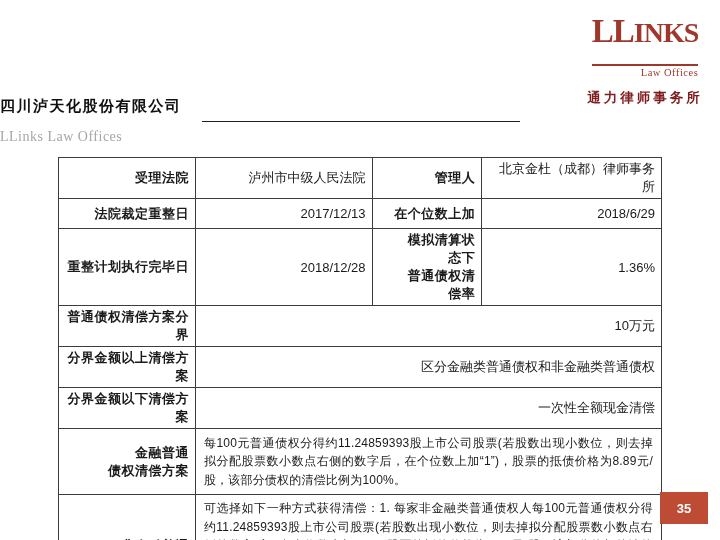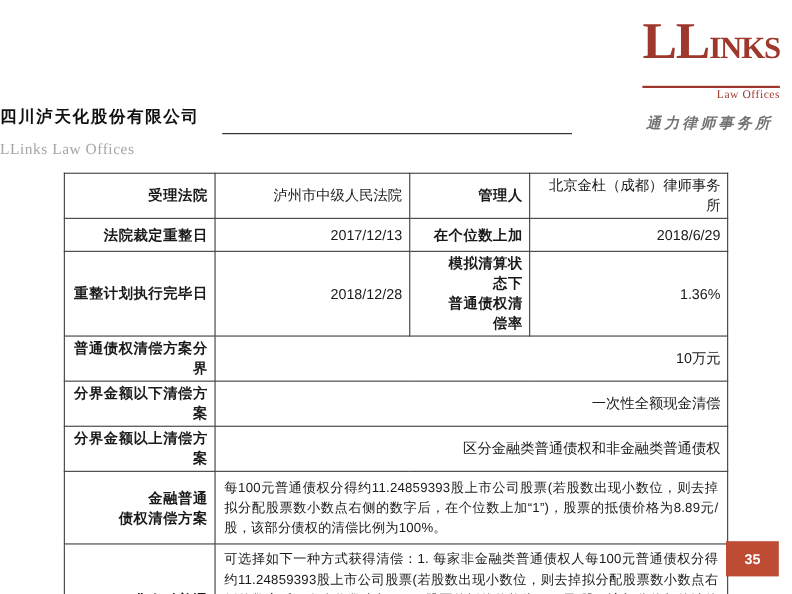--- a/index.html
+++ b/index.html
@@ -8,26 +8,26 @@
     font-family:"Liberation Sans","DejaVu Sans",sans-serif;
     -webkit-font-smoothing:antialiased;
   }
   .page{position:absolute;inset:0;background:#ffffff;overflow:hidden;}
 
   
   .logo{position:absolute;top:16px;right:14px;width:122px;text-align:center;color:#9e372c;}
   .logo-top{display:inline-block;text-align:right;}
   .logo-name{font-family:"Liberation Serif","DejaVu Serif",serif;font-weight:700;
     font-size:28px;line-height:0.95;letter-spacing:-1px;white-space:nowrap;}
-  .logo-ll{font-size:47px;font-family:Liberation Serif, serif;}
+  .logo-ll{font-size:33px;font-family:Liberation Serif, serif;}
   .logo-sub{display:block;border-top:2px solid #9e372c;margin-top:17px;
     font-family:"Liberation Serif","DejaVu Serif",serif;font-size:10.5px;
     text-align:right;padding-top:1px;letter-spacing:0.5px;}
   .logo-cn{margin-top:9px;font-family:"Liberation Serif","DejaVu Serif",serif;
-    font-size:13.5px;letter-spacing:3px;color:#737373;font-weight:700;font-style:italic;white-space:nowrap;}
+    font-size:13.5px;letter-spacing:3px;color:#7f1d1d;font-weight:700;white-space:nowrap;}
 
   
   .title{position:absolute;top:97px;left:0;width:100%;
     font-size:15px;font-weight:700;color:#101010;letter-spacing:1.5px;}
   .title-rule{position:absolute;top:121px;left:202px;width:318px;height:0;
     border-top:1.5px solid #1d1d1d;}
   .subtitle{position:absolute;top:129px;left:0;width:100%;text-align:left;
     font-size:14px;color:#a6a6a6;font-family:"Liberation Serif","DejaVu Serif",serif;
     letter-spacing:0.5px;}
 
@@ -88,26 +88,26 @@
       <td>2018/12/28</td>
       <td class="lbl pre">模拟清算状态下
 普通债权清偿率</td>
       <td>1.36%</td>
     </tr>
     <tr style="height:28px">
       <td class="lbl">普通债权清偿方案分界</td>
       <td colspan="3">10万元</td>
     </tr>
     <tr style="height:28px">
+      <td class="lbl">分界金额以上清偿方案</td>
+      <td colspan="3">区分金融类普通债权和非金融类普通债权</td>
+    </tr>
+    <tr style="height:28px">
       <td class="lbl">分界金额以下清偿方案</td>
       <td colspan="3">一次性全额现金清偿</td>
-    </tr>
-    <tr style="height:28px">
-      <td class="lbl">分界金额以上清偿方案</td>
-      <td colspan="3">区分金融类普通债权和非金融类普通债权</td>
     </tr>
     <tr style="height:66px">
       <td class="lbl pre">金融普通
 债权清偿方案</td>
       <td colspan="3" class="long">每100元普通债权分得约11.24859393股上市公司股票(若股数出现小数位，则去掉拟分配股票数小数点右侧的数字后，在个位数上加“1”)，股票的抵债价格为8.89元/股，该部分债权的清偿比例为100%。</td>
     </tr>
     <tr style="height:115px">
       <td class="lbl pre">非全融普通
 债权清偿方案</td>
       <td colspan="3" class="long">可选择如下一种方式获得清偿：1. 每家非金融类普通债权人每100元普通债权分得约11.24859393股上市公司股票(若股数出现小数位，则去掉拟分配股票数小数点右侧的数字后，在个位数上加“1”)，股票的抵债价格为8.89元/股，该部分债权的清偿比例为100%。2. 在本重整计划获得法院裁定批准之日起六个月内，由泸天化股份以现金方式一次性清偿该部分债权的60%，剩余未获清偿部分依法豁免，泸天化股份不再承担清偿责任。</td>

